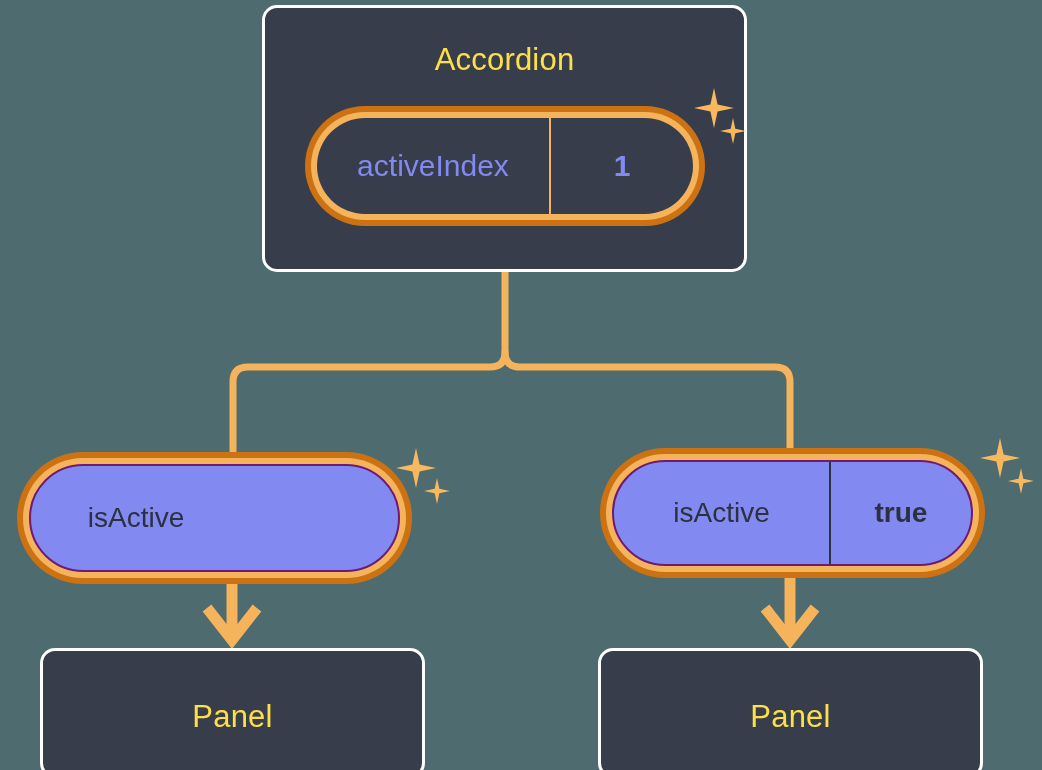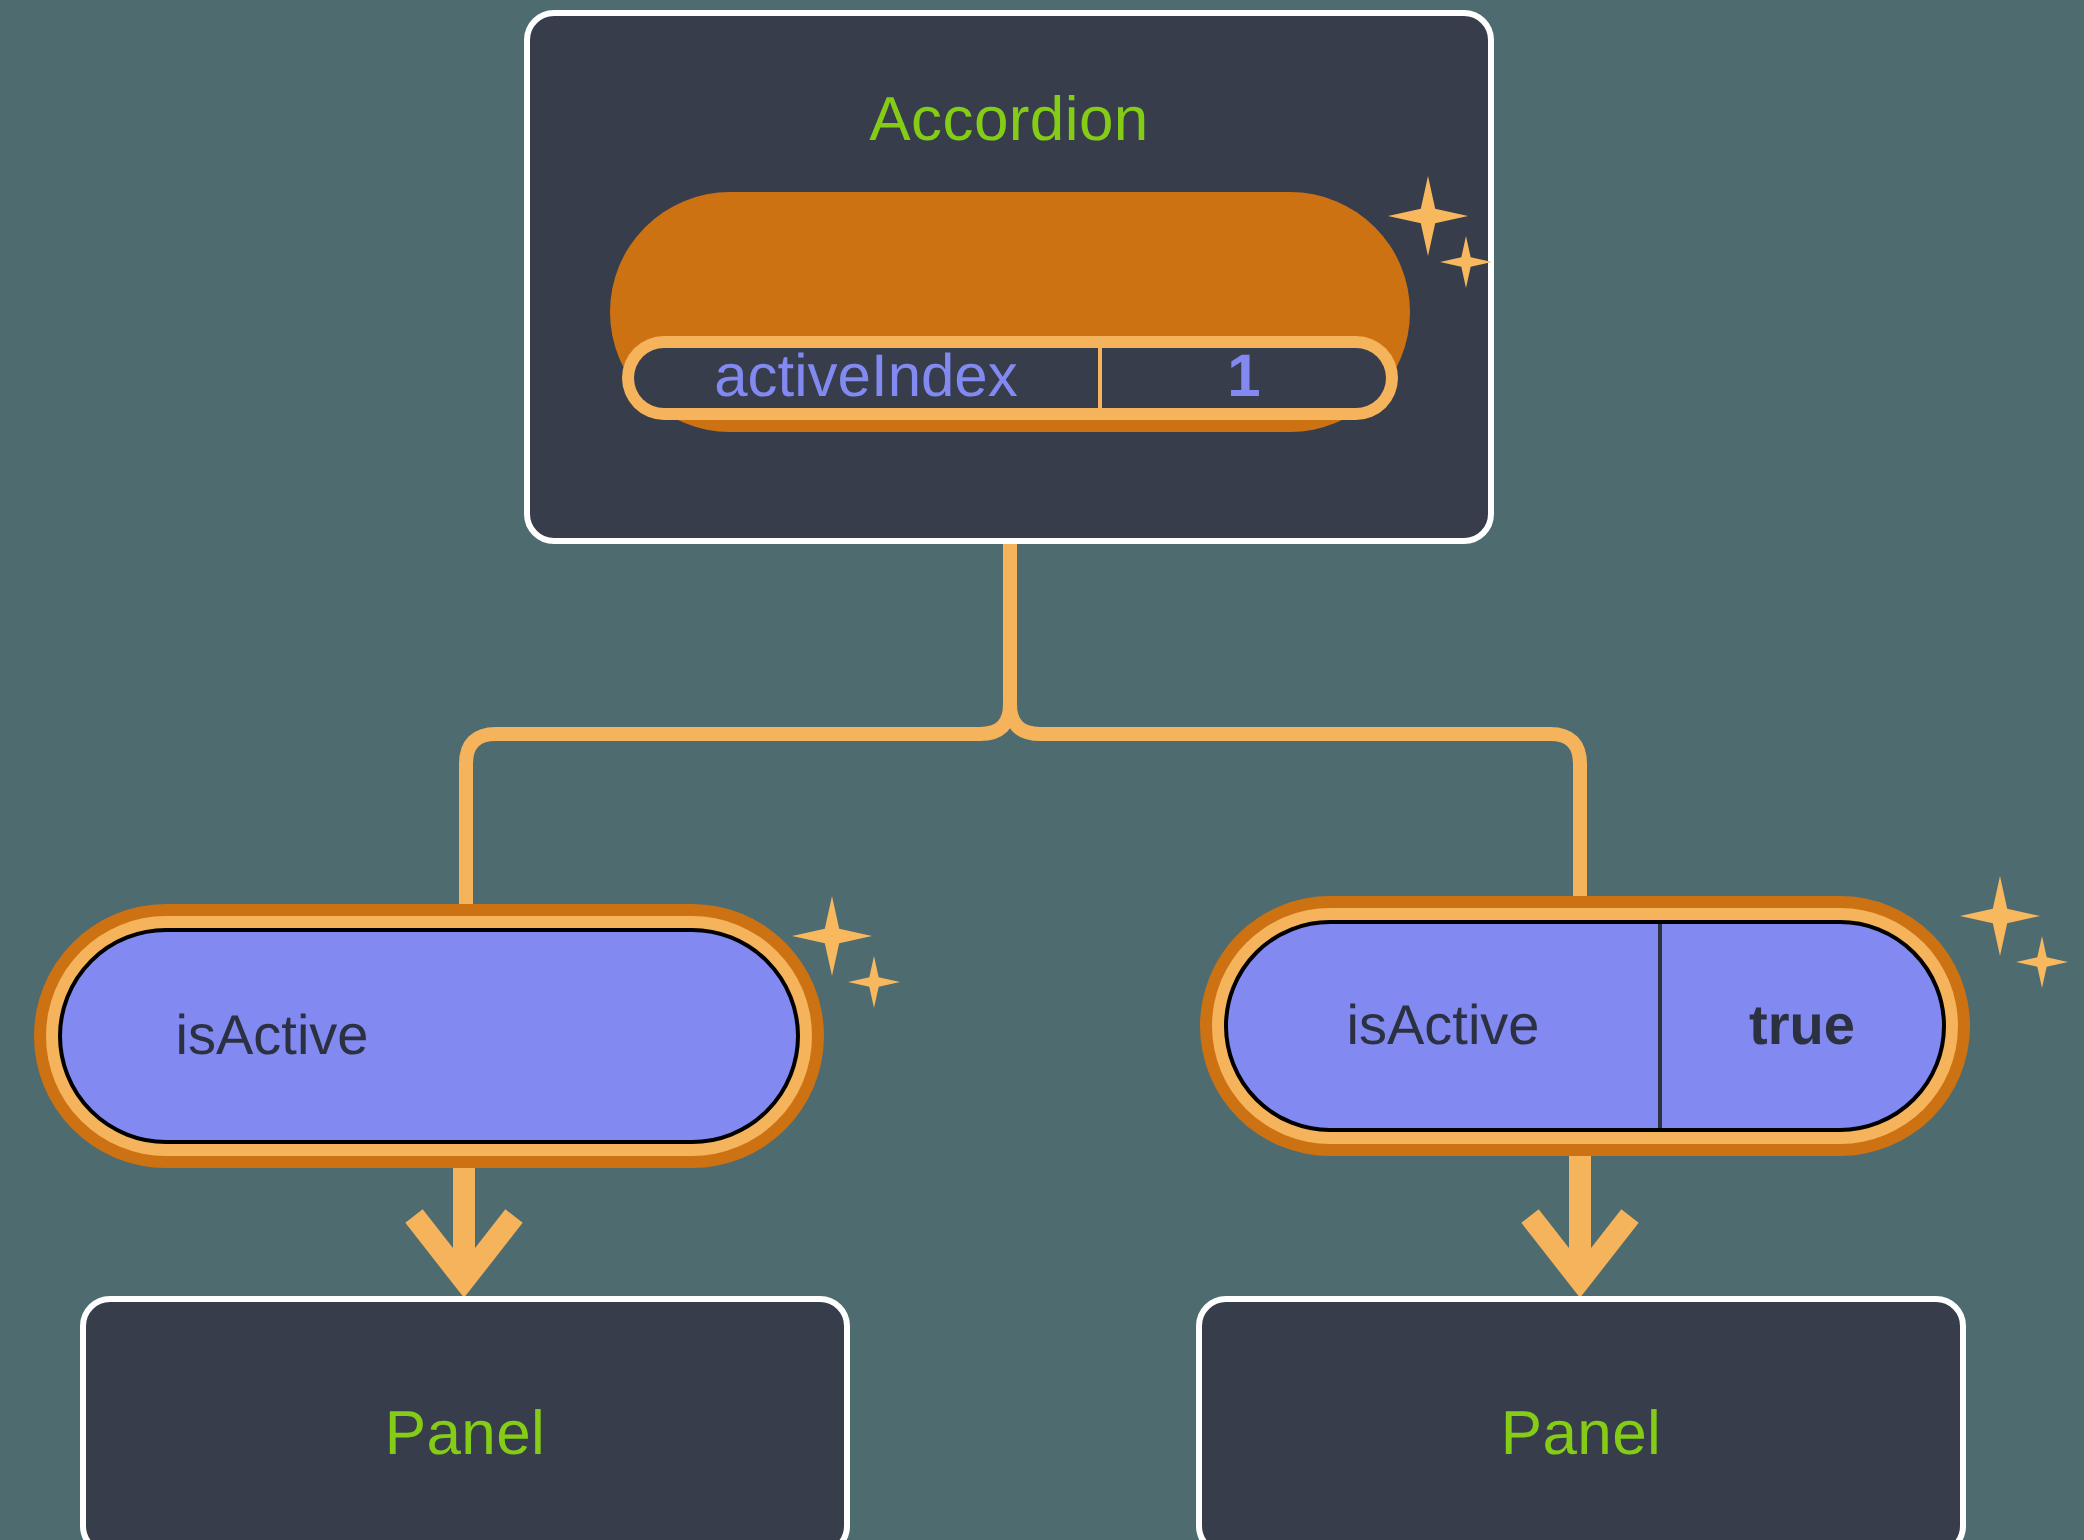--- a/index.html
+++ b/index.html
@@ -29,21 +29,21 @@
     position: absolute;
     background: #383d4c;
     border: 3px solid #ffffff;
     border-radius: 15px;
     box-sizing: border-box;
     display: flex;
     flex-direction: column;
     align-items: center;
   }
   .card-title {
-    color: #84cc16;
+    color: #fde047;
     font-size: 31px;
     font-weight: 400;
     letter-spacing: 0.2px;
     line-height: 1;
   }
 
   #accordion-card {
     left: 262px;
     top: 5px;
     width: 485px;
@@ -90,38 +90,37 @@
     justify-content: center;
     white-space: nowrap;
     line-height: 1;
   }
   .pill-name  { font-weight: 400; }
   .pill-value { font-weight: 700; }
 
   
   #pill-activeindex {
     left: 305px;
-    top: 96px;
+    top: 106px;
     width: 400px;
     height: 120px;
-    align-items: flex-end;
   }
   #pill-activeindex .pill-body {
     background: #383d4c;
     border: 0;
   }
   #pill-activeindex .pill-name,
   #pill-activeindex .pill-value { color: #8289f0; font-size: 30px; }
   #pill-activeindex .pill-name  { flex: 0 0 232px; }
   #pill-activeindex .pill-value { flex: 1; border-left: 2px solid #f5b35c; }
 
   
   .pill-prop .pill-body {
     background: #8289f0;
-    border: 2px solid #000000;
+    border: 2px solid #701a75;
   }
   .pill-prop .pill-name,
   .pill-prop .pill-value { color: #2b3140; font-size: 28px; }
   .pill-prop .pill-value { border-left: 2px solid #2b3140; }
 
   #pill-isactive-left {
     left: 17px;
     top: 452px;
     width: 395px;
     height: 132px;

